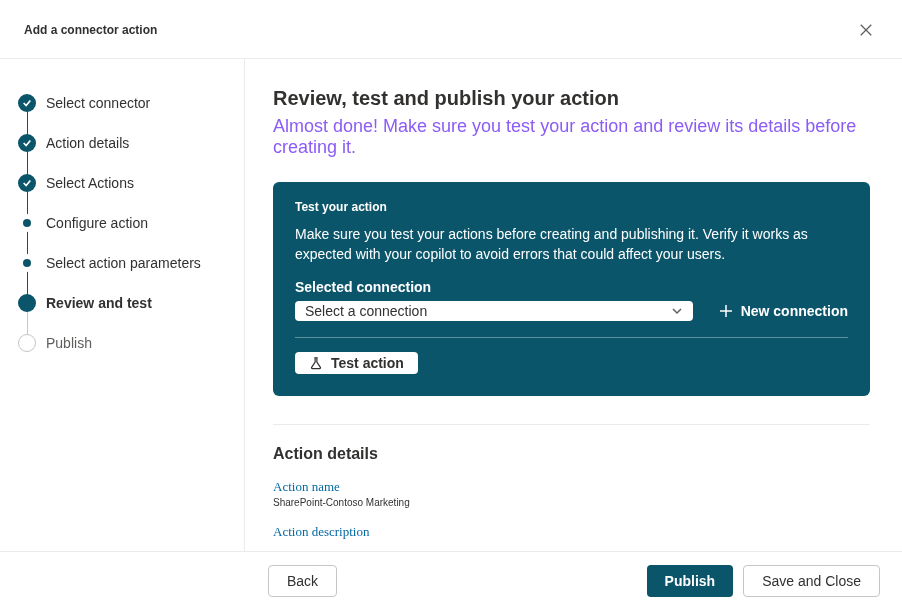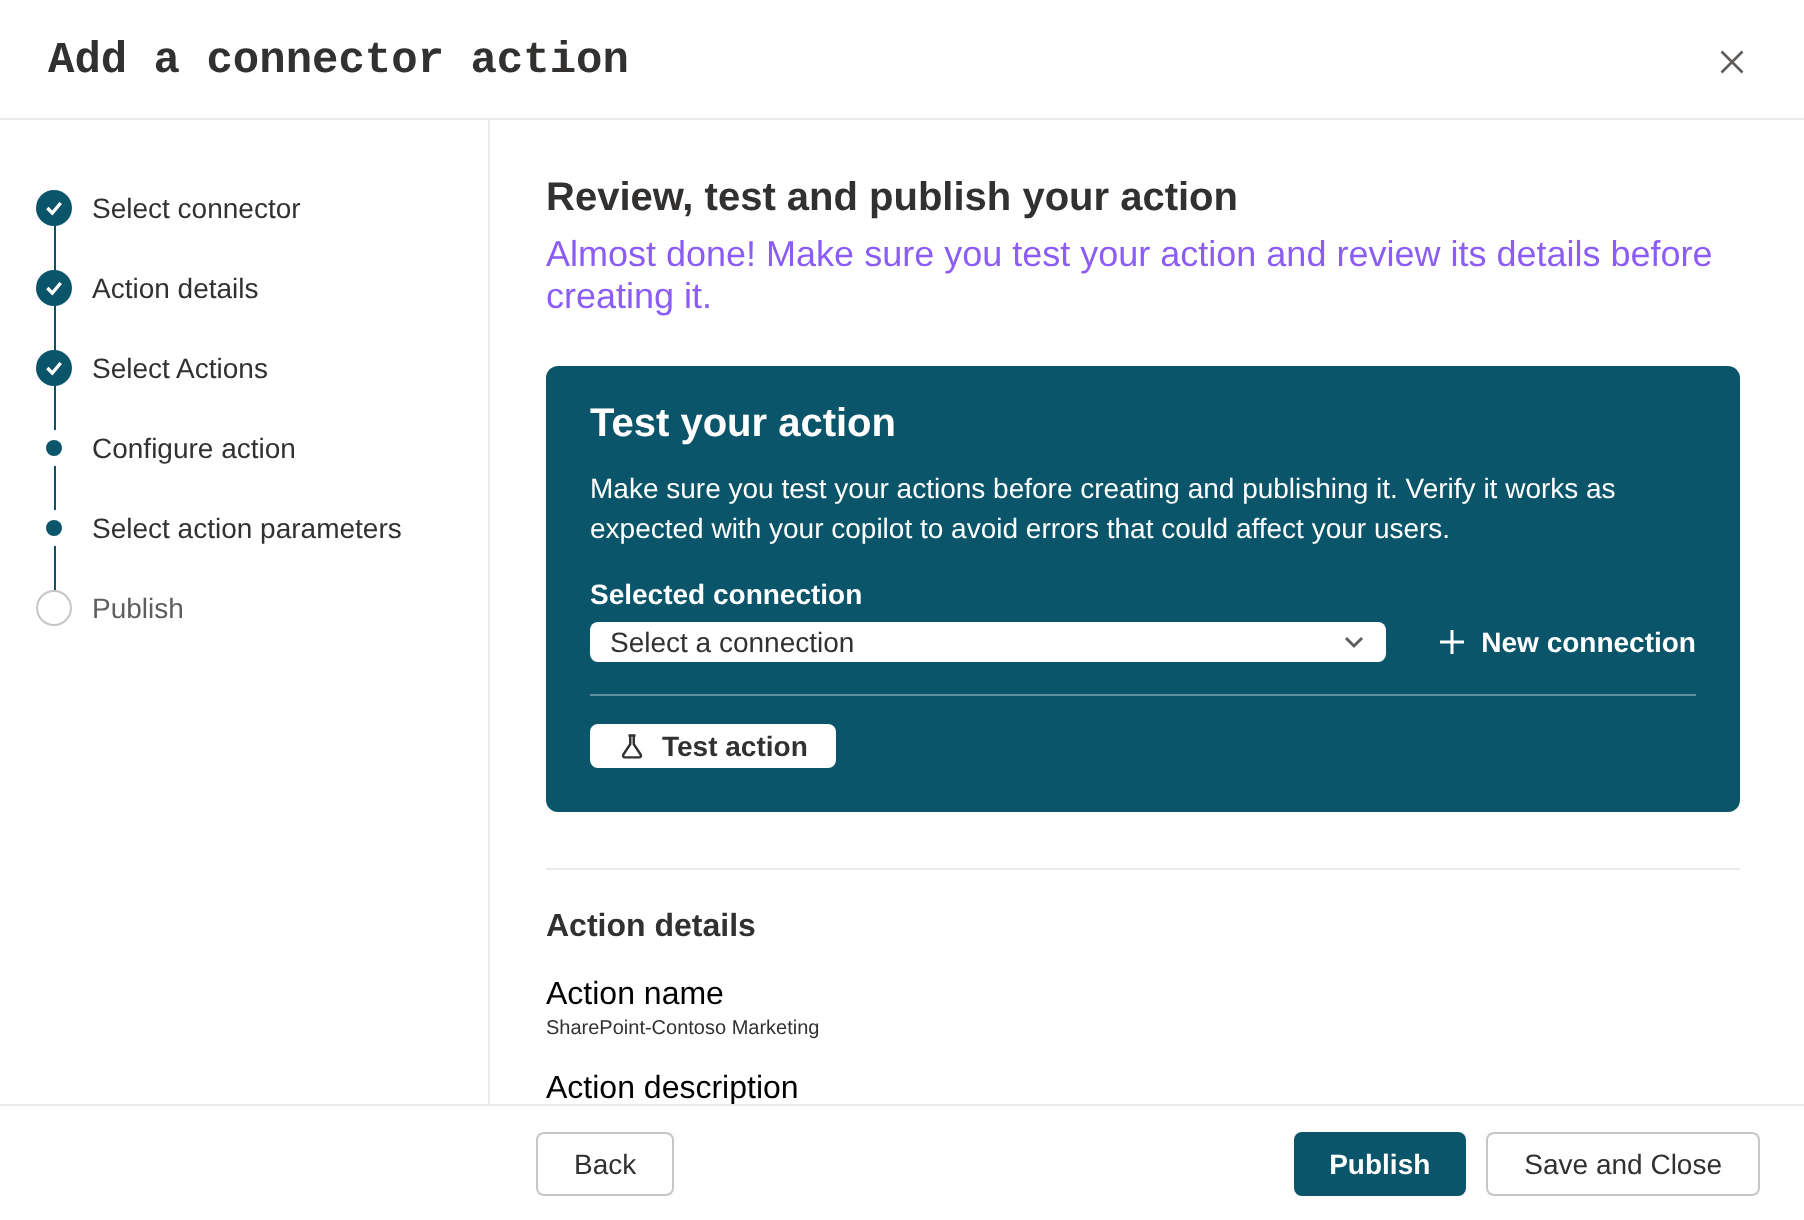--- a/index.html
+++ b/index.html
@@ -17,24 +17,23 @@
       overflow: hidden;
     }
     .dialog-header {
       display: flex;
       justify-content: space-between;
       align-items: center;
       padding: 18px 24px 16px 24px;
       border-bottom: 1px solid #edebe9;
     }
     .dialog-title {
-      font-size: 22px;
-      font-weight: 600;
-      color: #323130;
-      font-family: Liberation Mono, monospace;
+      font-size: 12px;
+      font-weight: 600;
+      color: #323130;
     }
     .close-btn {
       width: 24px;
       height: 24px;
       display: flex;
       align-items: center;
       justify-content: center;
       cursor: pointer;
       color: #605e5c;
       background: none;
@@ -146,21 +145,21 @@
       color: #8b5cf6;
       margin-bottom: 24px;
     }
     .test-panel {
       background: #0b556a;
       color: #ffffff;
       border-radius: 6px;
       padding: 18px 22px 22px 22px;
     }
     .test-panel-title {
-      font-size: 20px;
+      font-size: 12px;
       font-weight: 600;
       margin-bottom: 10px;
     }
     .test-panel-desc {
       font-size: 14px;
       margin-bottom: 14px;
       line-height: 1.45;
     }
     .conn-label {
       font-size: 14px;
@@ -228,23 +227,24 @@
     .section-divider {
       border-top: 1px solid #edebe9;
       margin: 28px 0 20px 0;
     }
     .section-title {
       font-size: 16px;
       font-weight: 600;
       margin-bottom: 16px;
     }
     .field-label {
-      font-size: 16px;
-      color: #000000;
+      font-size: 13px;
+      color: #0369a1;
       margin-bottom: 2px;
+      font-family: Liberation Serif, serif;
     }
     .field-value {
       font-size: 10px;
       color: #323130;
       margin-bottom: 16px;
     }
     .dialog-footer {
       height: 58px;
       border-top: 1px solid #edebe9;
       display: flex;
@@ -331,20 +331,25 @@
         <span class="step-label">Configure action</span>
         <div class="step-line"></div>
       </div>
 
       <div class="step">
         <div class="step-indicator dot"></div>
         <span class="step-label">Select action parameters</span>
         <div class="step-line"></div>
       </div>
 
+      <div class="step current penultimate">
+        <div class="step-indicator filled"></div>
+        <span class="step-label">Review and test</span>
+        <div class="step-line"></div>
+      </div>
 
       <div class="step future">
         <div class="step-indicator empty"></div>
         <span class="step-label">Publish</span>
       </div>
 
     </div>
   </div>
 
   <div class="main">

